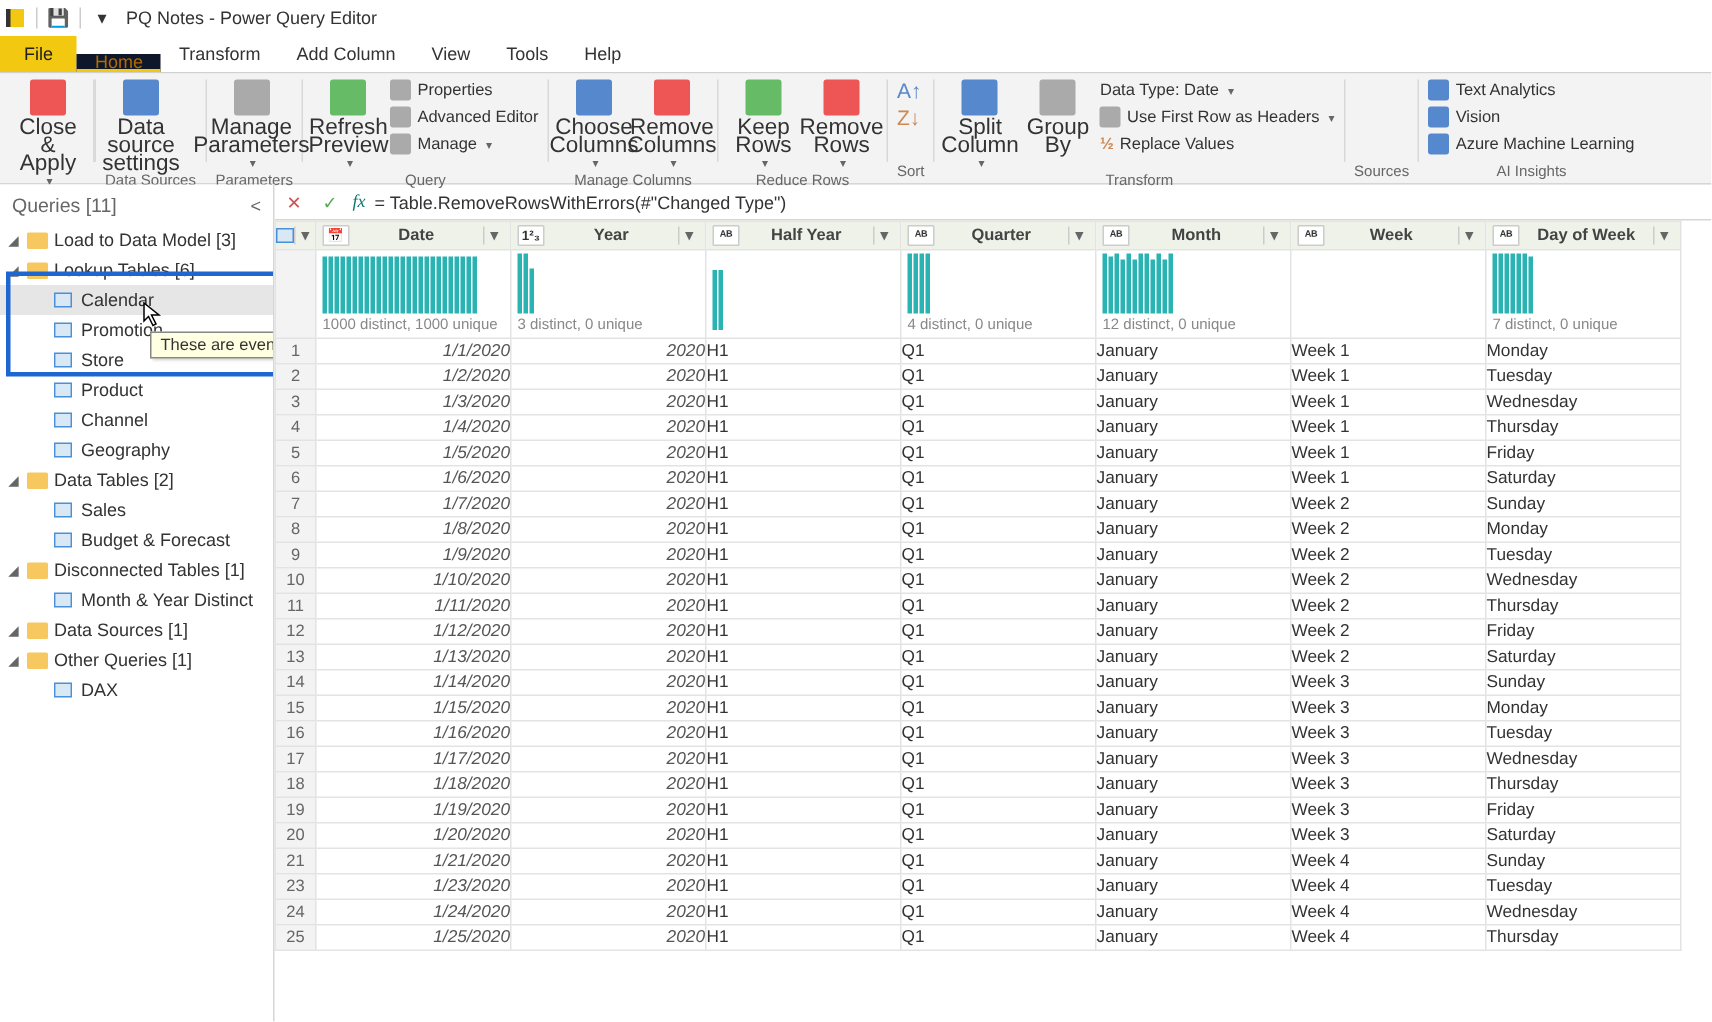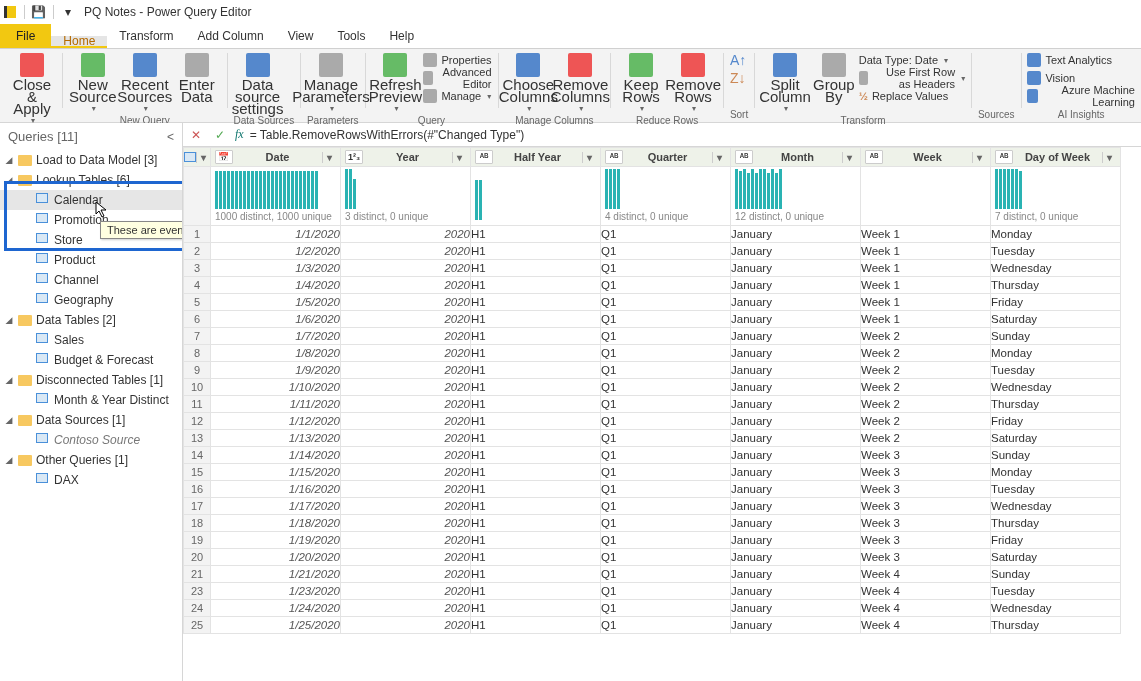--- a/index.html
+++ b/index.html
@@ -4,42 +4,42 @@
 <style>
   * { box-sizing: border-box; }
   body { margin:0; font-family: "Segoe UI", Tahoma, sans-serif; font-size:12px; color:#333; background:#fff; width:1141px; height:681px; overflow:hidden; }
   .titlebar { height:24px; background:#fff; display:flex; align-items:center; padding:0 4px; font-size:12px; }
   .tb-icon { width:12px; height:12px; margin-right:4px; }
   .tb-btn { width:18px; height:18px; display:flex; align-items:center; justify-content:center; margin:0 1px; border:1px solid transparent; }
   .tb-sep { width:1px; height:14px; background:#ccc; margin:0 4px; }
   .menubar { height:25px; display:flex; align-items:stretch; font-size:12px; background:#fff; border-bottom:1px solid #d0d0d0;}
   .menuitem { padding:0 12px; display:flex; align-items:center; color:#333; }
   .menuitem.file { background:#f2c811; color:#222; font-weight:400; padding:0 16px;}
-  .menuitem.home { background:#e5e5e5;margin-top:12px; }
+  .menuitem.home { background:#0f172a;margin-top:12px; }
   .ribbon { height:74px; background:#f3f3f3; border-bottom:1px solid #d6d6d6; display:flex; padding:2px 0 0 2px; }
   .rgroup { display:flex; flex-direction:column; padding:0 6px; position:relative; }
   .rgroup-body { display:flex; flex:1; align-items:flex-start; gap:4px; }
   .rgroup-label { font-size:10px; color:#666; text-align:center; margin-top:auto; padding-bottom:2px; white-space:nowrap;}
   .rgroup-sep { width:1px; background:#d8d8d8; margin:2px 0 14px 0;}
   .rb-big { display:flex; flex-direction:column; align-items:center; width:48px; font-size:15px; color:#333; text-align:center; line-height:12px; padding-top:2px;}
   .rb-big .ico { width:24px; height:24px; margin-bottom:2px; }
   .rb-small { display:flex; align-items:center; font-size:11px; color:#333; height:18px; gap:4px;}
   .rb-col { display:flex; flex-direction:column; gap:0px;text-align:right;}
   .ico { display:inline-block; background:#5bb; width:16px; height:16px; border-radius:2px; }
   .ico.red{background:#e55;} .ico.blue{background:#58c;} .ico.grey{background:#aaa;} .ico.green{background:#6b6;}
   .dropdown-arrow::after { content:"▾"; font-size:8px; margin-left:2px; color:#666;}
   .main { display:flex; height:calc(681px - 24px - 25px - 74px); }
   .sidebar { width:183px; border-right:1px solid #d6d6d6; background:#fff; overflow:hidden; font-size:12px;}
   .side-head { display:flex; align-items:center; justify-content:space-between; padding:6px 8px; color:#666; font-size:13px;}
   .collapse-arrow { font-size:12px; color:#666; }
   .group-row { display:flex; align-items:center; padding:3px 4px; gap:4px; color:#333;}
   .group-row .tri { font-size:9px; color:#666; width:10px; text-align:center;}
   .folder-ico { width:14px; height:11px; background:#f7c860; border-radius:1px; }
   .table-ico { width:12px; height:10px; border:1px solid #4a90d9; background:linear-gradient(#d9e8f5,#d9e8f5);}
-  .query-row { display:flex; align-items:flex-start; padding:3px 4px 3px 36px; gap:6px; color:#333;}
+  .query-row { display:flex; align-items:center; padding:3px 4px 3px 36px; gap:6px; color:#333;}
   .query-row.selected { background:#e6e6e6;}
   .highlight-box { position:absolute; border:3px solid #1e66d0; pointer-events:none;}
   .tooltip { position:absolute; background:#ffffe1; border:1px solid #888; padding:2px 6px; font-size:11px; white-space:nowrap; box-shadow:1px 1px 2px rgba(0,0,0,.2);}
   .cursor { position:absolute; width:14px; height:18px; }
   .content { flex:1; display:flex; flex-direction:column; overflow:hidden;}
   .formula-bar { height:24px; display:flex; align-items:center; border-bottom:1px solid #d6d6d6; padding:0 4px; gap:6px; font-size:12px;}
   .fx-btn { width:18px; height:18px; display:flex; align-items:center; justify-content:center; color:#888;}
   .fx-label { font-style:italic; color:#0f766e;font-family:Liberation Serif, serif; }
   .grid { flex:1; overflow:auto; position:relative;}
   table.datagrid { border-collapse:collapse; font-size:11.5px; }
@@ -88,40 +88,20 @@
     <div class="rgroup-body">
       <div class="rb-big dropdown-arrow">
           <span class="ico red"></span>
           <span style="white-space:pre-line">Close &amp;
 Apply</span>
         </div>
     </div>
     <div class="rgroup-label">Close</div>
   </div>
     <div class="rgroup-sep"></div>
-  <div class="rgroup">
-    <div class="rgroup-body">
-      <div class="rb-big dropdown-arrow">
-          <span class="ico green"></span>
-          <span style="white-space:pre-line">New
-Source</span>
-        </div>
-      <div class="rb-big dropdown-arrow">
-          <span class="ico blue"></span>
-          <span style="white-space:pre-line">Recent
-Sources</span>
-        </div>
-      <div class="rb-big">
-          <span class="ico grey"></span>
-          <span style="white-space:pre-line">Enter
-Data</span>
-        </div>
-    </div>
-    <div class="rgroup-label">New Query</div>
-  </div>
     <div class="rgroup-sep"></div>
   <div class="rgroup">
     <div class="rgroup-body">
         <div class="rb-big">
           <span class="ico blue"></span>
           <span style="white-space:pre-line">Data source
 settings</span>
         </div>
       </div>
     <div class="rgroup-label">Data Sources</div>
@@ -323,24 +303,20 @@
           <span>Disconnected Tables [1]</span>
         </div>
         <div class="query-row">
           <span class="table-ico"></span>
           <span>Month &amp; Year Distinct</span>
         </div>
         <div class="group-row">
           <span class="tri">◢</span>
           <span class="folder-ico"></span>
           <span>Data Sources [1]</span>
-        </div>
-        <div class="query-row">
-          <span class="table-ico"></span>
-          <span style="font-style:italic;color:#777">Contoso Source</span>
         </div>
         <div class="group-row">
           <span class="tri">◢</span>
           <span class="folder-ico"></span>
           <span>Other Queries [1]</span>
         </div>
         <div class="query-row">
           <span class="table-ico"></span>
           <span>DAX</span>
         </div>

